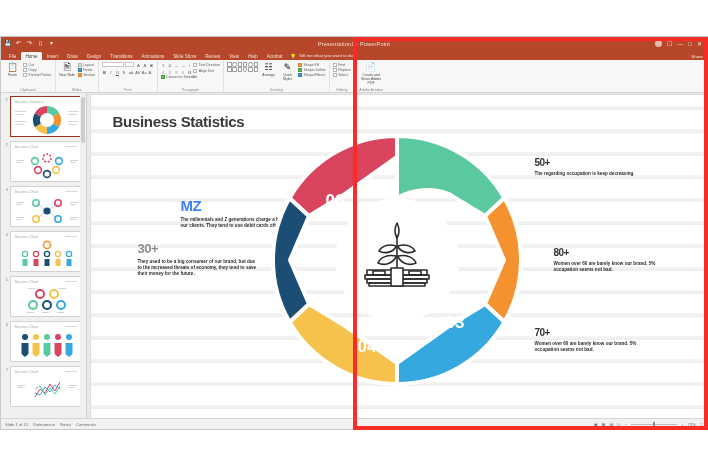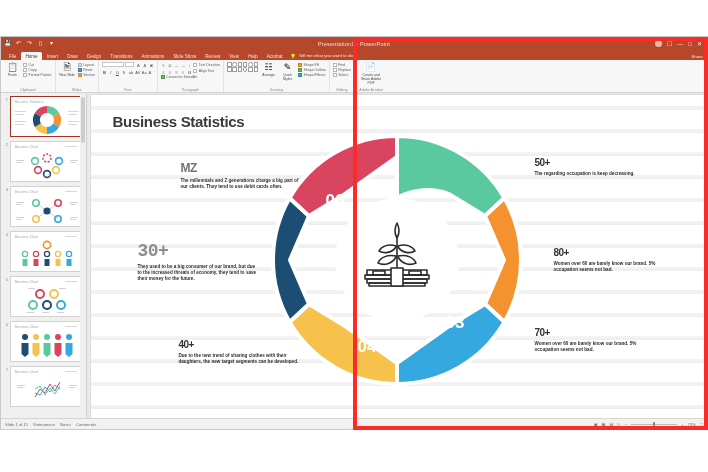--- a/index.html
+++ b/index.html
@@ -91,22 +91,22 @@
   .stripes { position:absolute; inset:0;
     background:repeating-linear-gradient(to bottom,
       #ffffff 0px, #ffffff 11px,
       #f4f4f4 11px, #eeeeee 15px,
       #ffffff 15px, #ffffff 23px); }
   .slide-title { position:absolute; left:22px; top:18px; font-size:15px;
     color:#3a3a3a; font-weight:bold; letter-spacing:-.3px; }
 
   .blk { position:absolute; }
   .blk .hd { font-weight:bold; letter-spacing:-.5px; }
-  .hd-mz { font-size:12px; color:#737373; }
-  .hd-gray { font-size:18px; color:#8d8d8d; font-weight:normal;font-family:Liberation Mono, monospace; }
+  .hd-mz { font-size:15px; color:#3b82f6;margin-top:36px; }
+  .hd-gray { font-size:13px; color:#8d8d8d; font-weight:normal; }
   .hd-dark { font-size:10px; color:#333; font-weight:normal; }
   .bd { font-size:4.6px; color:#2b2b2b; line-height:6.2px; font-weight:bold;
     margin-top:3px; }
 
   
   .donut { position:absolute; left:175px; top:34px; width:262px; height:262px; }
   .donut svg { display:block; }
   .segnum { font-size:17px; fill:#fff; font-weight:bold; font-family:"Liberation Sans",sans-serif; }
   .hubcircle { fill:#fff; }
 
@@ -549,24 +549,20 @@
           <div class="blk" style="left:90px; top:66px; width:122px;">
             <div class="hd hd-mz">MZ</div>
             <div class="bd">The millennials and Z generations charge a big part of our clients. They tend to use debit cards often.</div>
           </div>
 
           <div class="blk" style="left:47px; top:146px; width:122px;">
             <div class="hd hd-gray">30+</div>
             <div class="bd">They used to be a big consumer of our brand, but due to the increased  threats of economy, they tend to save their money for the future.</div>
           </div>
 
-          <div class="blk" style="left:88px; top:244px; width:128px;">
-            <div class="hd hd-dark">40+</div>
-            <div class="bd">Due to the new trend of sharing clothes with their daughters, the new target segments can be developed.</div>
-          </div>
 
           <div class="blk" style="left:444px; top:62px; width:122px;">
             <div class="hd hd-dark">50+</div>
             <div class="bd">The regarding occupation is keep decreasing.</div>
           </div>
 
           <div class="blk" style="left:463px; top:152px; width:125px;">
             <div class="hd hd-dark">80+</div>
             <div class="bd">Women over 60 are barely know our brand. 5% occupation seems not bad.</div>
           </div>

